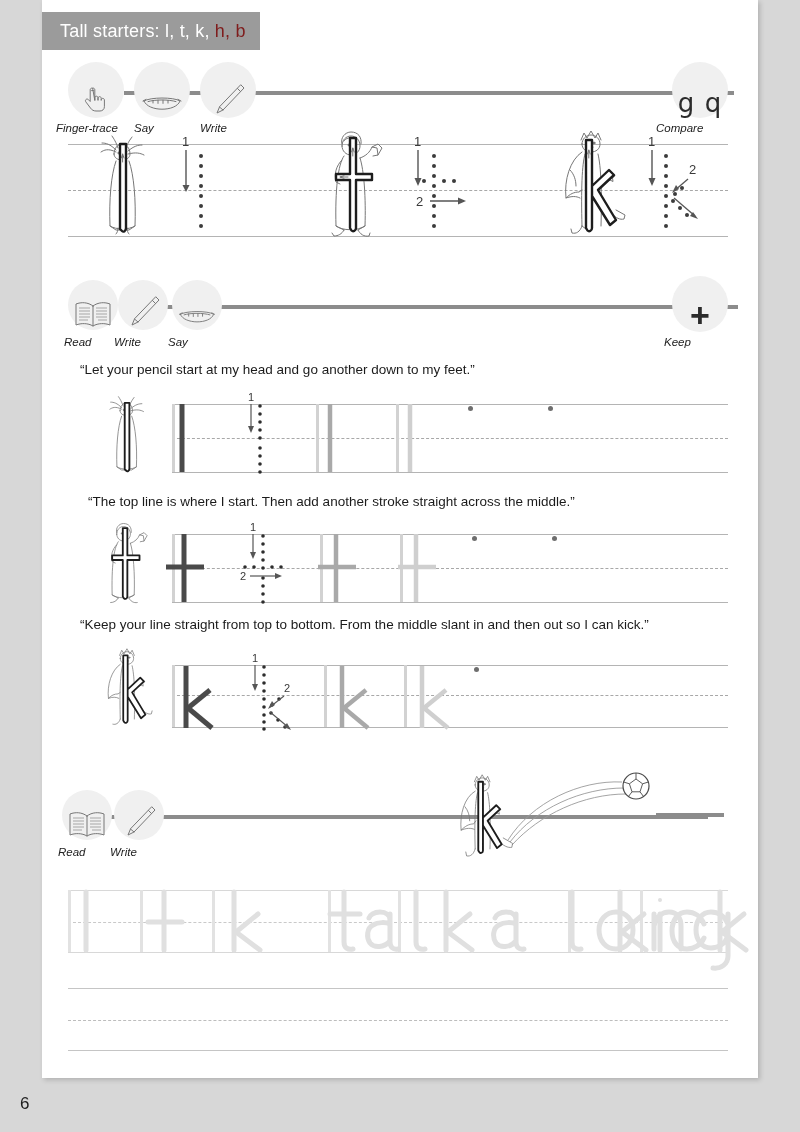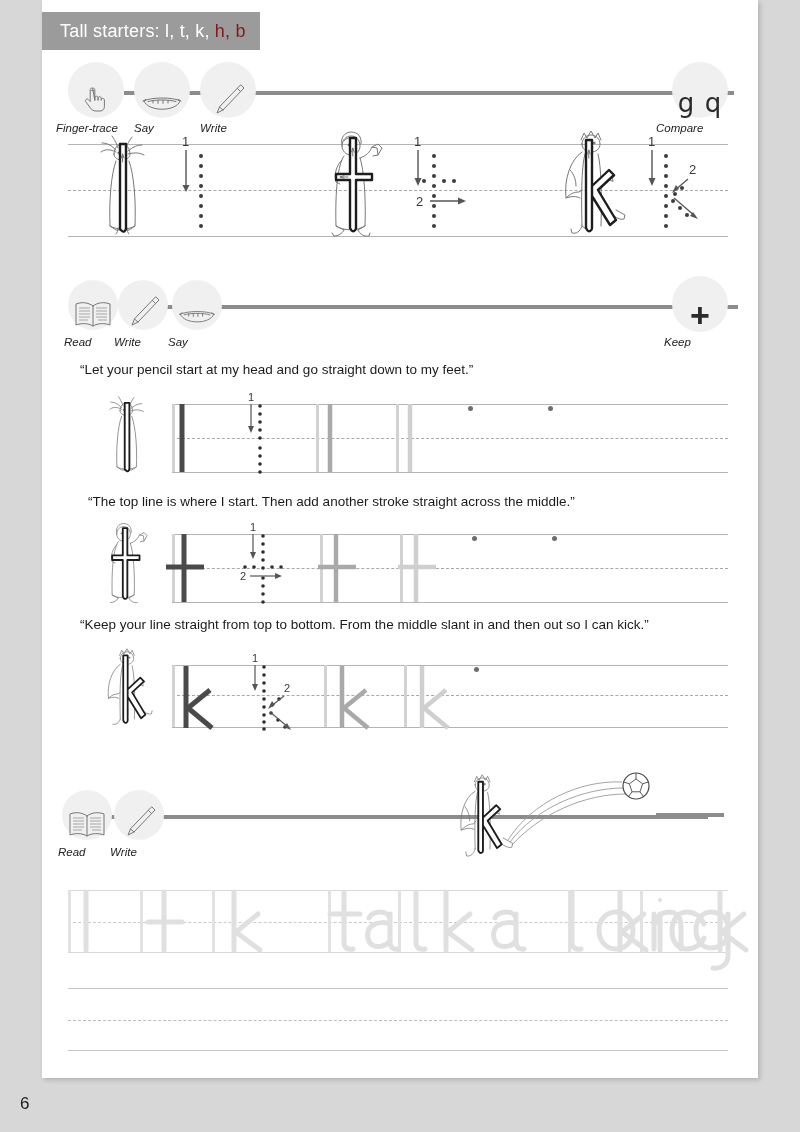--- a/index.html
+++ b/index.html
@@ -384,21 +384,21 @@
     </svg>
   </div>
   <div class="icon-label" style="left:100px; width:60px;">Say</div>
 
   <div class="icon-node" style="left:604px;">
     <span class="plus-glyph">+</span>
   </div>
   <div class="icon-label" style="left:596px; width:70px;">Keep</div>
 </div>
 
-<div class="instruction" style="left:80px; top:362px;">“Let your pencil start at my head and go straight down to my feet.”</div>
+<div class="instruction" style="left:80px; top:362px;">“Let your pencil start at my head and go another down to my feet.”</div>
 
 <div class="rule-block" style="left:172px; top:404px; width:556px; height:70px;">
   <div class="rule-solid" style="top:0px;"></div>
   <div class="rule-dash" style="top:34px;"></div>
   <div class="rule-solid" style="top:68px;"></div>
   <div class="cell-divider" style="left:0px; top:0px; height:68px;"></div>
   <div class="cell-divider" style="left:144px; top:0px; height:68px;"></div>
   <div class="cell-divider" style="left:224px; top:0px; height:68px;"></div>
   <div class="start-dot" style="left:296px; top:2px;"></div>
   <div class="start-dot" style="left:376px; top:2px;"></div>

